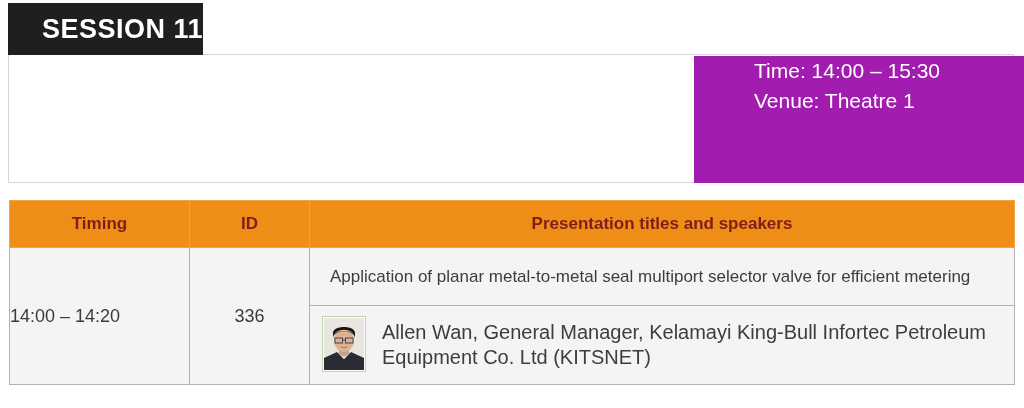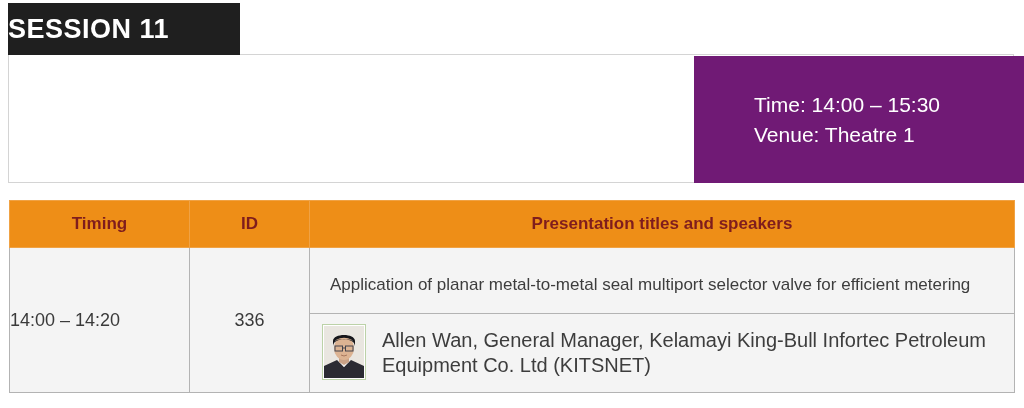--- a/index.html
+++ b/index.html
@@ -18,26 +18,26 @@
     width: 1024px;
     height: 408px;
     background: #ffffff;
   }
 
   
   .session-tab {
     position: absolute;
     left: 8px;
     top: 3px;
-    width: 232px;
+    width: 195px;
     height: 52px;
     background: #1f1f1f;
     display: flex;
     align-items: center;
-    justify-content: flex-start;
+    justify-content: flex-end;
     z-index: 3;
   }
   .session-tab-label {
     color: #ffffff;
     font-size: 27px;
     font-weight: bold;
     letter-spacing: 0.5px;
     line-height: 1;
     font-family: "Liberation Sans", sans-serif;
   }
@@ -68,24 +68,23 @@
     font-family: "Liberation Sans", sans-serif;
   }
   .session-title .line { display: block; }
 
   .time-venue-box {
     position: absolute;
     left: 694px;
     top: 56px;
     width: 330px;
     height: 127px;
-    background: #701a75;
+    background: #a21caf;
     display: flex;
     flex-direction: column;
-    justify-content: center;
     z-index: 2;
   }
   .time-venue-box .tv-line {
     color: #ffffff;
     font-size: 21px;
     line-height: 30px;
     padding-left: 60px;
     font-family: "Liberation Sans", sans-serif;
   }
 
@@ -131,21 +130,21 @@
   td.cell-id {
     text-align: center;
     font-size: 18px;
     color: #3d3d3d;
   }
   td.cell-presentation {
     padding: 0;
     vertical-align: top;
   }
   .talk-title {
-    padding: 24px 18px 16px 20px;
+    padding: 16px 18px 16px 20px;
     font-size: 17px;
     line-height: 25px;
     color: #3d3d3d;
     border-bottom: 1px solid #b3b3b3;
     min-height: 56px;
     box-sizing: border-box;
     font-family: "Liberation Sans", sans-serif;
   }
   .speaker-row {
     display: flex;

